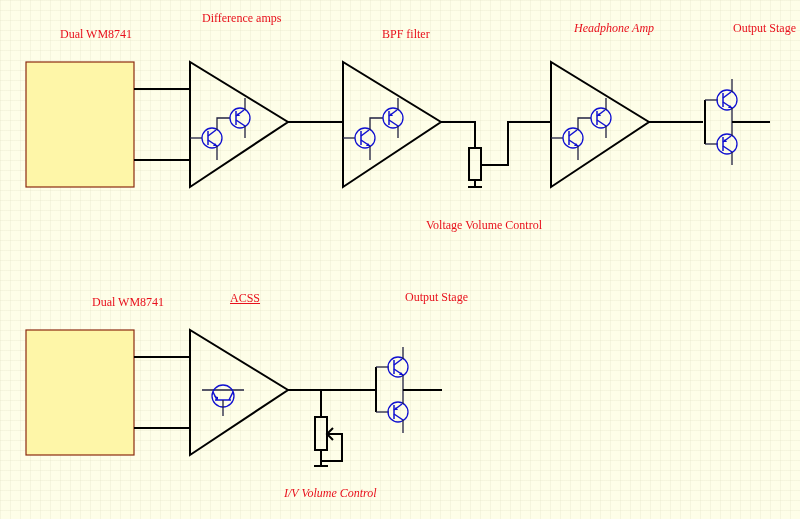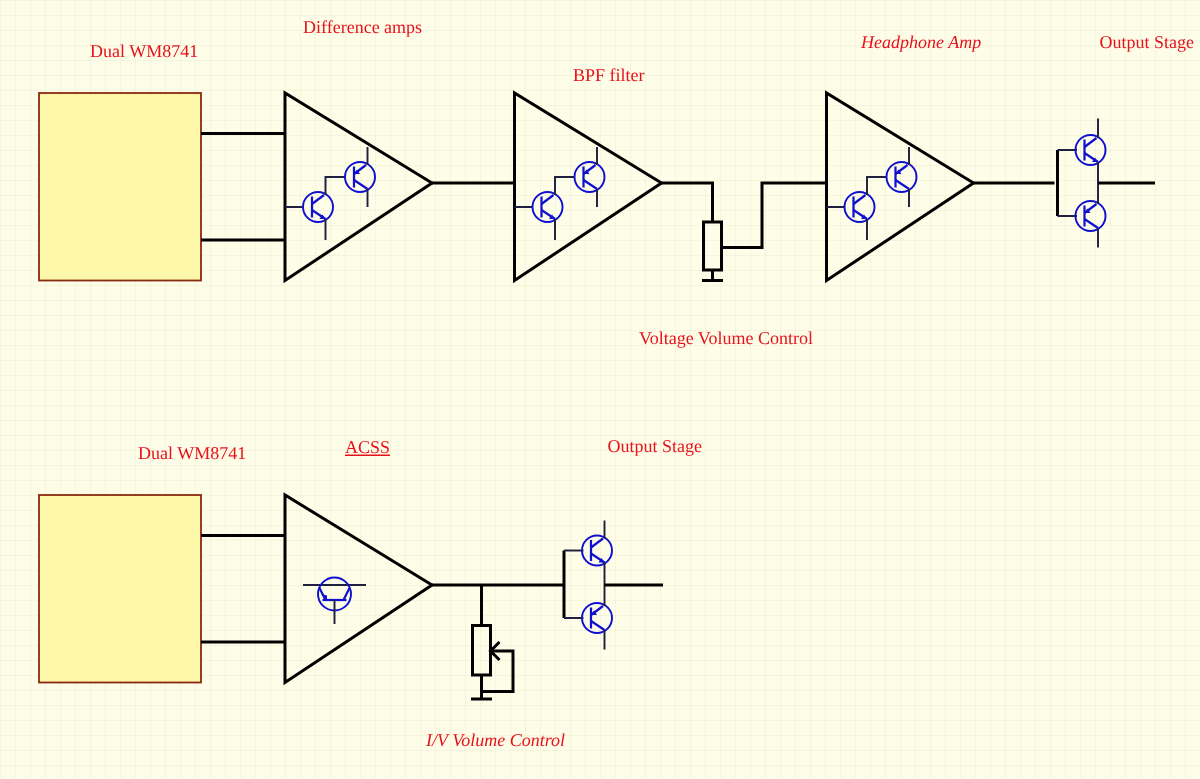--- a/index.html
+++ b/index.html
@@ -26,21 +26,21 @@
   .tr-line { stroke: #1010d0; stroke-width: 1.5; fill: none; }
   .tr-lead { stroke: #202040; stroke-width: 1.3; fill: none; }
   .tr-arrow { fill: #1010d0; }
   .pot { stroke: #000; stroke-width: 2; fill: none; }
 </style>
 </head>
 <body>
 
 <div class="lbl" style="left:20px; top:28px;">Dual WM8741</div>
 <div class="lbl" style="left:162px; top:12px;">Difference amps</div>
-<div class="lbl" style="left:342px; top:44px;">BPF filter</div>
+<div class="lbl" style="left:342px; top:28px;">BPF filter</div>
 <div class="lbl" style="left:534px; top:22px;font-style:italic;">Headphone Amp</div>
 <div class="lbl" style="left:693px; top:22px;">Output Stage</div>
 <div class="lbl" style="left:386px; top:219px;text-align:center;">Voltage Volume Control</div>
 
 <div class="lbl" style="left:52px; top:296px;">Dual WM8741</div>
 <div class="lbl" style="left:190px; top:292px;text-decoration:underline;">ACSS</div>
 <div class="lbl" style="left:365px; top:291px;">Output Stage</div>
 <div class="lbl" style="left:244px; top:487px;font-style:italic;">I/V Volume Control</div>
 
 <svg id="diagram" width="800" height="519" viewBox="0 0 800 519">

